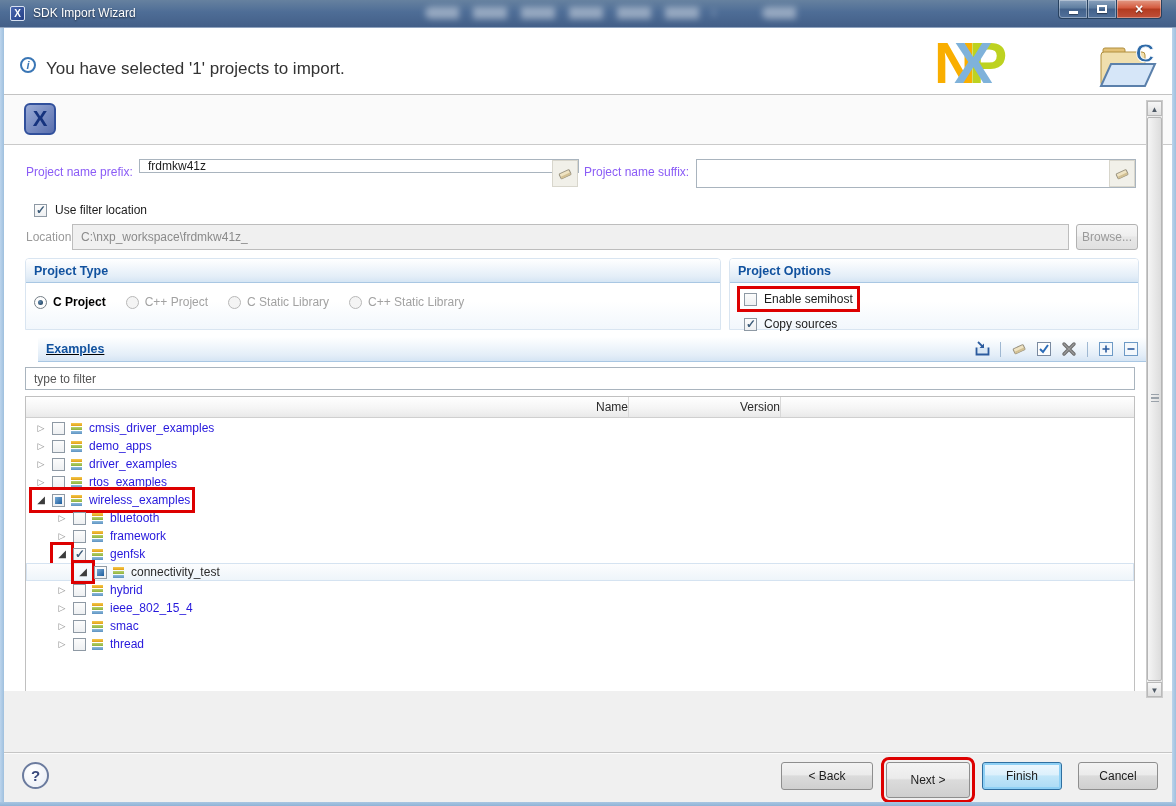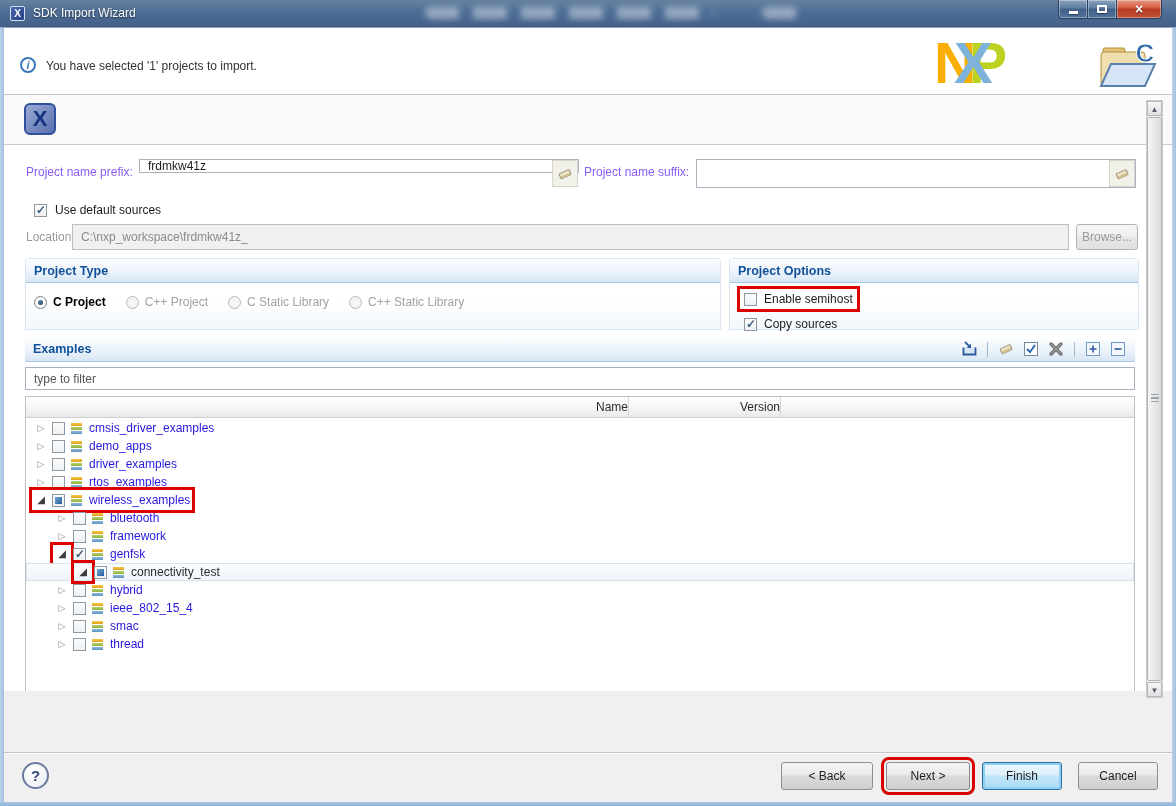--- a/index.html
+++ b/index.html
@@ -39,21 +39,21 @@
   .glyph-min { width:9px; height:3px; background:#fff; margin-top:6px; box-shadow:0 1px 1px rgba(0,0,0,.4); }
   .glyph-max { width:10px; height:8px; border:2px solid #fff; box-shadow:0 1px 1px rgba(0,0,0,.4); }
   .glyph-close { font-size:14px; font-weight:bold; text-shadow:0 1px 1px rgba(0,0,0,.5); line-height:17px; }
 
   
   #header { position:absolute; left:4px; top:28px; width:1168px; height:67px; background:#fff;
     border-bottom:1px solid #c3c3c3; }
   #info-icon { position:absolute; left:16px; top:29px; width:16px; height:16px; border-radius:50%;
     border:2px solid #3a76b5; color:#3a76b5; font-size:11px; font-weight:bold; font-style:italic;
     text-align:center; line-height:12px; }
-  #info-msg { position:absolute; left:42px; top:31px; font-size:12px; color:#333; }
+  #info-msg { position:absolute; left:42px; top:31px; font-size:17px; color:#333; }
   #nxp-logo { position:absolute; left:930px; top:6px; font-weight:bold; font-size:58px; letter-spacing:-6px;
     line-height:58px; }
   #nxp-logo .n { color:#f9ae00; }
   #nxp-logo .x { color:#7fb2da; margin-left:-16px; position:relative; z-index:2; }
   #nxp-logo .p { color:#bdd220; margin-left:-18px; position:relative; z-index:1; }
   #cproj-icon { position:absolute; left:1093px; top:12px; }
 
   
   #banner { position:absolute; left:4px; top:95px; width:1168px; height:50px; background:#fafafa;
     border-bottom:1px solid #cacaca; }
@@ -99,21 +99,21 @@
   .radio.on::after { content:""; position:absolute; left:3px; top:3px; width:5px; height:5px;
     border-radius:50%; background:radial-gradient(circle at 35% 35%,#5d86ad,#16354f); }
   .radio-opt.disabled { color:#a2a2a2; }
   .radio-opt.disabled .radio { border-color:#b8b8b8; background:#f4f4f4; }
   .radio-opt.sel { font-weight:bold; }
   #popts-items { padding:8px 0 0 12px; display:flex; flex-direction:column; gap:9px; }
   .opt-row { display:flex; gap:7px; align-items:center; font-size:12px; color:#1c1c1c; width:max-content;
     padding:1px 2px; }
 
   
-  #examples-band { position:absolute; left:21px; top:192px; width:1110px; height:25px; }
+  #examples-band { position:absolute; left:34px; top:192px; width:1110px; height:25px;text-decoration:underline; }
   #tb-icons { margin-left:auto; display:flex; align-items:center; gap:7px; }
   .tb-icon { width:18px; height:17px; display:flex; align-items:center; justify-content:center; }
   .tb-sep { width:1px; height:15px; background:#9fb8d2; margin:0 2px; }
   #filter-box { left:21px; top:222px; width:1110px; height:23px; padding:0 8px; }
   #filter-box::placeholder { color:#555; opacity:1; }
 
   
   #table { position:absolute; left:21px; top:251px; width:1110px; height:440px;
     border:1px solid #c0c0c0; background:#fff; }
   #thead { position:absolute; left:0; top:0; width:1108px; height:21px; display:flex;
@@ -155,21 +155,21 @@
     background:repeating-linear-gradient(180deg,#9aa2aa 0 1.5px,transparent 1.5px 3.5px); }
 
   
   #gray-gap { position:absolute; left:4px; top:691px; width:1168px; height:61px; background:#f0f0f0; }
   #footer { position:absolute; left:4px; top:752px; width:1168px; height:50px; background:#f0f0f0;
     border-top:1px solid #c5c5c5; box-shadow:inset 0 1px 0 #fbfbfb; }
   #help-btn { position:absolute; left:18px; top:9px; width:27px; height:27px; border-radius:50%;
     border:2px solid #6b7b9e; color:#39497c; background:radial-gradient(circle at 35% 30%,#ffffff,#e8ecf4);
     font-size:15px; font-weight:bold; text-align:center; line-height:23px; }
   .fbtn0 { left:777px; top:9px; width:92px; height:28px; }
-  .fbtn1 { left:882px; top:9px; width:84px; height:28px; }
+  .fbtn1 { left:882px; top:9px; width:84px; height:36px; }
   .fbtn2 { left:978px; top:9px; width:80px; height:28px; border:1px solid #2f6fa0 !important;
     box-shadow:inset 0 0 0 2px #8ed0f5;
     background:linear-gradient(180deg,#eef8fe,#dcf0fc 45%,#c2e6f9 50%,#abdbf5) !important; }
   .fbtn3 { left:1074px; top:9px; width:80px; height:28px; }
 </style>
 </head>
 <body>
 
 <div id="win">
 
@@ -229,21 +229,21 @@
       <svg width="16" height="16">
           <g transform="rotate(-25 8 8)">
             <rect x="2.5" y="5.5" width="11" height="5.5" rx="1" fill="#efe3c2" stroke="#98917f"></rect>
             <rect x="3" y="8.8" width="10" height="2" fill="#d2c093"></rect>
           </g>
         </svg>
     </span>
 
     <div id="use-default-row">
       <span class="cb checked"></span>
-      <span>Use default sources</span>
+      <span>Use filter location</span>
     </div>
 
     <span class="lbl dis" style="left:22px; top:85px;">Location:</span>
     <input class="tfield dis" style="left: 68px; top: 79px; width: 997px; height: 26px; padding-right: 8px;" disabled="" value="C:\nxp_workspace\frdmkw41z_">
     <button class="btn dis" style="left:1072px; top:79px; width:62px; height:26px;">Browse...</button>
 
     <div class="group" style="left:725px; top:113px; width:410px; height:72px;">
       <div class="group-band">
         <span class="group-title">Project Options</span>
       </div>

